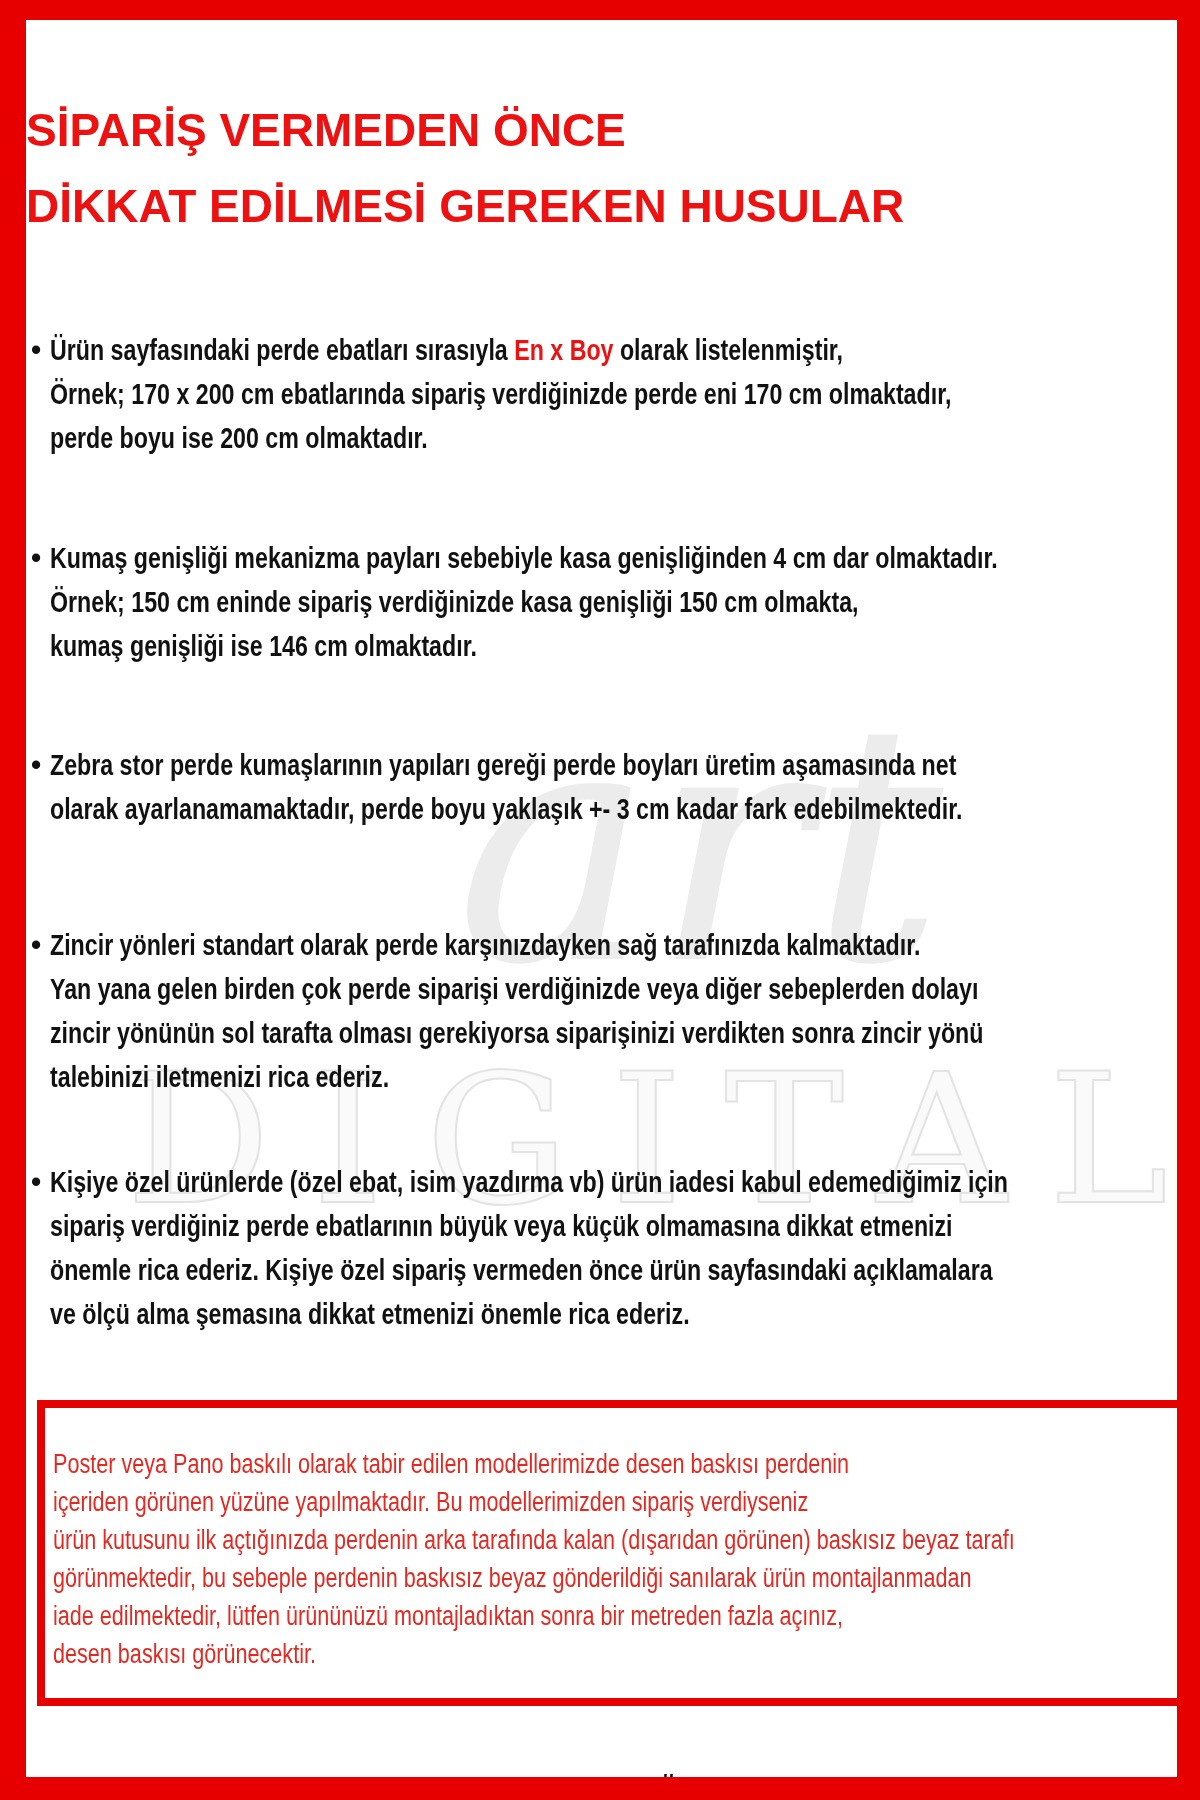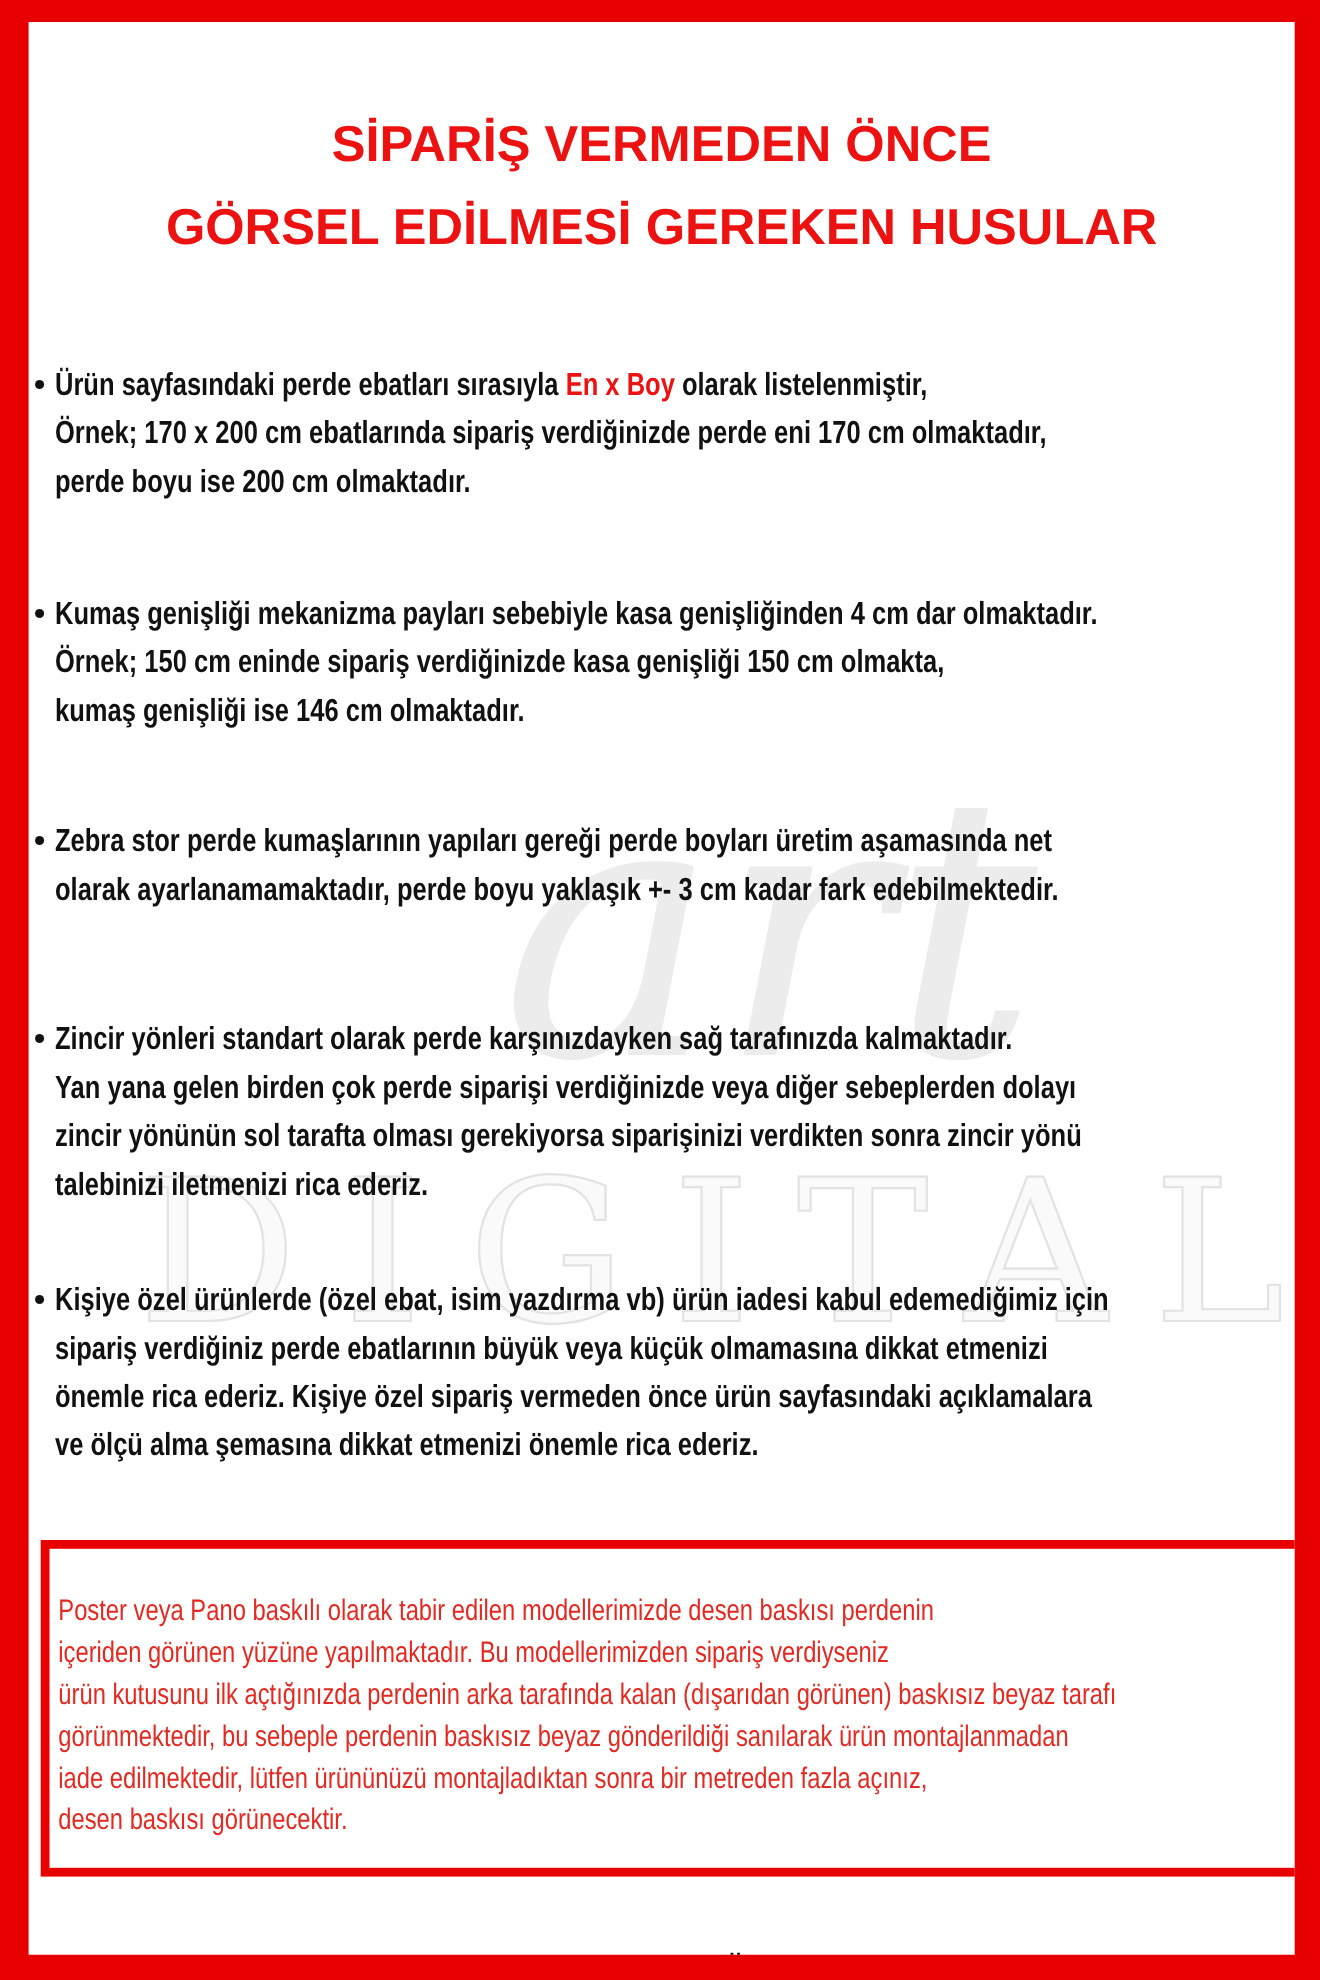--- a/index.html
+++ b/index.html
@@ -34,21 +34,21 @@
     position:absolute; left:100px; top:1030px;
     font-family:"DejaVu Serif", serif;
     font-size:180px; line-height:1; letter-spacing:42px;
     color:#fafafa;
     -webkit-text-stroke:2px #e3e3e3;
   }
 
   
   .title {
     position:absolute; z-index:1; top:72px; left:0;
-    width:1151px; text-align:center;
+    width:1151px; text-align:left;
     color:#ec1212; font-weight:bold;
     font-size:46px; line-height:76px;
     white-space:nowrap;
   }
 
   
   .bullet {
     position:absolute; z-index:1; left:5px; width:1140px;
     color:#111111; font-weight:bold; font-size:29px;
   }
@@ -88,21 +88,21 @@
 
 <div class="page">
 
   <div class="watermark">
     <div class="wm-art">art</div>
     <div class="wm-digital">DIGITAL</div>
   </div>
 
   <div class="title">
     <div>SİPARİŞ VERMEDEN ÖNCE</div>
-    <div>GÖRSEL EDİLMESİ GEREKEN HUSULAR</div>
+    <div>DİKKAT EDİLMESİ GEREKEN HUSULAR</div>
   </div>
 
   <div class="bullet" style="top:308px">
     <span class="dot">•</span>
     <div class="text">
       <div class="line"><span>Ürün sayfasındaki perde ebatları sırasıyla </span><span class="hl">En x Boy</span><span> olarak listelenmiştir,</span></div>
       <div class="line">Örnek; 170 x 200 cm ebatlarında sipariş verdiğinizde perde eni 170 cm olmaktadır,</div>
       <div class="line">perde boyu ise 200 cm olmaktadır.</div>
     </div>
   </div>

